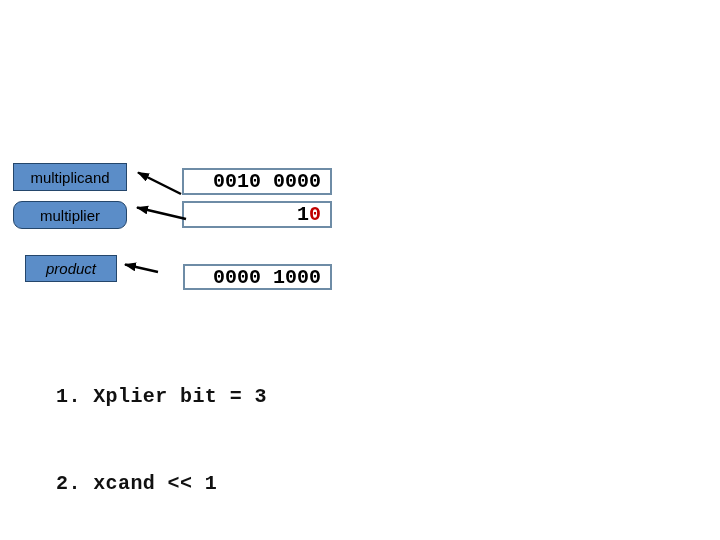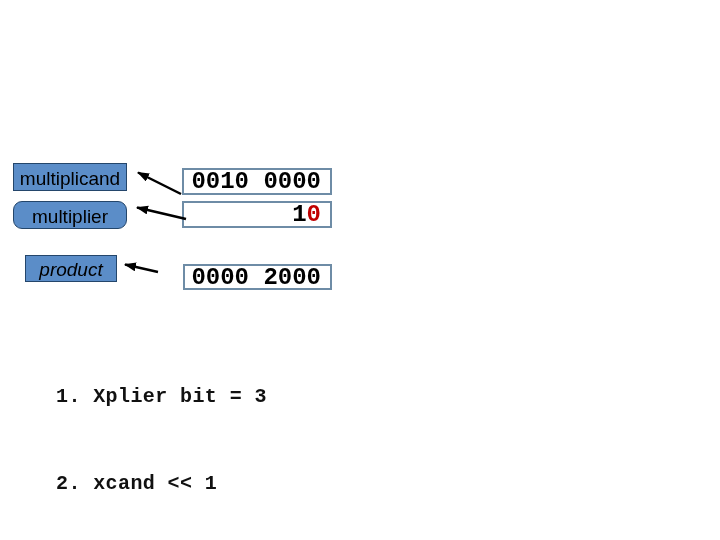--- a/index.html
+++ b/index.html
@@ -19,40 +19,40 @@
     font-weight: 400;
     color: #1c1c1c;
     letter-spacing: 0.5px;
   }
   .label-box {
     position: absolute;
     background: #5b8dc8;
     border: 1px solid #24466b;
     box-sizing: border-box;
     display: flex;
-    align-items: flex-end;
+    align-items: center;
     justify-content: center;
-    font-size: 19px;
+    font-size: 15px;
     color: #000000;
   }
   .lb-multiplicand { left: 13px;  top: 163px; width: 114px; height: 28px; }
   .lb-multiplier   { left: 13px;  top: 201px; width: 114px; height: 28px; border-radius: 9px; }
   .lb-product      { left: 25px;  top: 255px; width: 92px;  height: 27px; font-style: italic; }
   .value-box {
     position: absolute;
     background: #ffffff;
     border: 2px solid #6e8ca6;
     box-sizing: border-box;
     display: flex;
     align-items: center;
     justify-content: flex-end;
     padding-right: 9px;
     font-family: "Liberation Mono", monospace;
     font-weight: bold;
-    font-size: 24px;
+    font-size: 20px;
     color: #000000;
     white-space: pre;
   }
   .vb-multiplicand { left: 182px; top: 168px; width: 150px; height: 27px; }
   .vb-multiplier   { left: 182px; top: 201px; width: 150px; height: 27px; }
   .vb-product      { left: 183px; top: 264px; width: 149px; height: 26px; }
   .red-digit { color: #c00000; }
   .steps {
     position: absolute;
     left: 56px;
@@ -88,21 +88,21 @@
     <span>product</span>
   </div>
 
   <div class="value-box vb-multiplicand">
     <span>0010 0000</span>
   </div>
   <div class="value-box vb-multiplier">
     <span>1</span><span class="red-digit">0</span>
   </div>
   <div class="value-box vb-product">
-    <span>0000 2000</span>
+    <span>0000 1000</span>
   </div>
 
   <svg class="arrow-layer" viewBox="0 0 720 540" xmlns="http://www.w3.org/2000/svg">
     <defs>
       <marker id="ah" markerUnits="userSpaceOnUse" markerWidth="14" markerHeight="11" refX="11" refY="4.5" orient="auto">
         <path d="M0,0 L12,4.5 L0,9 Z" fill="#000000"></path>
       </marker>
     </defs>
     <line x1="181" y1="194" x2="138" y2="172.5" stroke="#000000" stroke-width="2.5" marker-end="url(#ah)"></line>
     <line x1="186" y1="219" x2="137" y2="207.5" stroke="#000000" stroke-width="2.5" marker-end="url(#ah)"></line>

